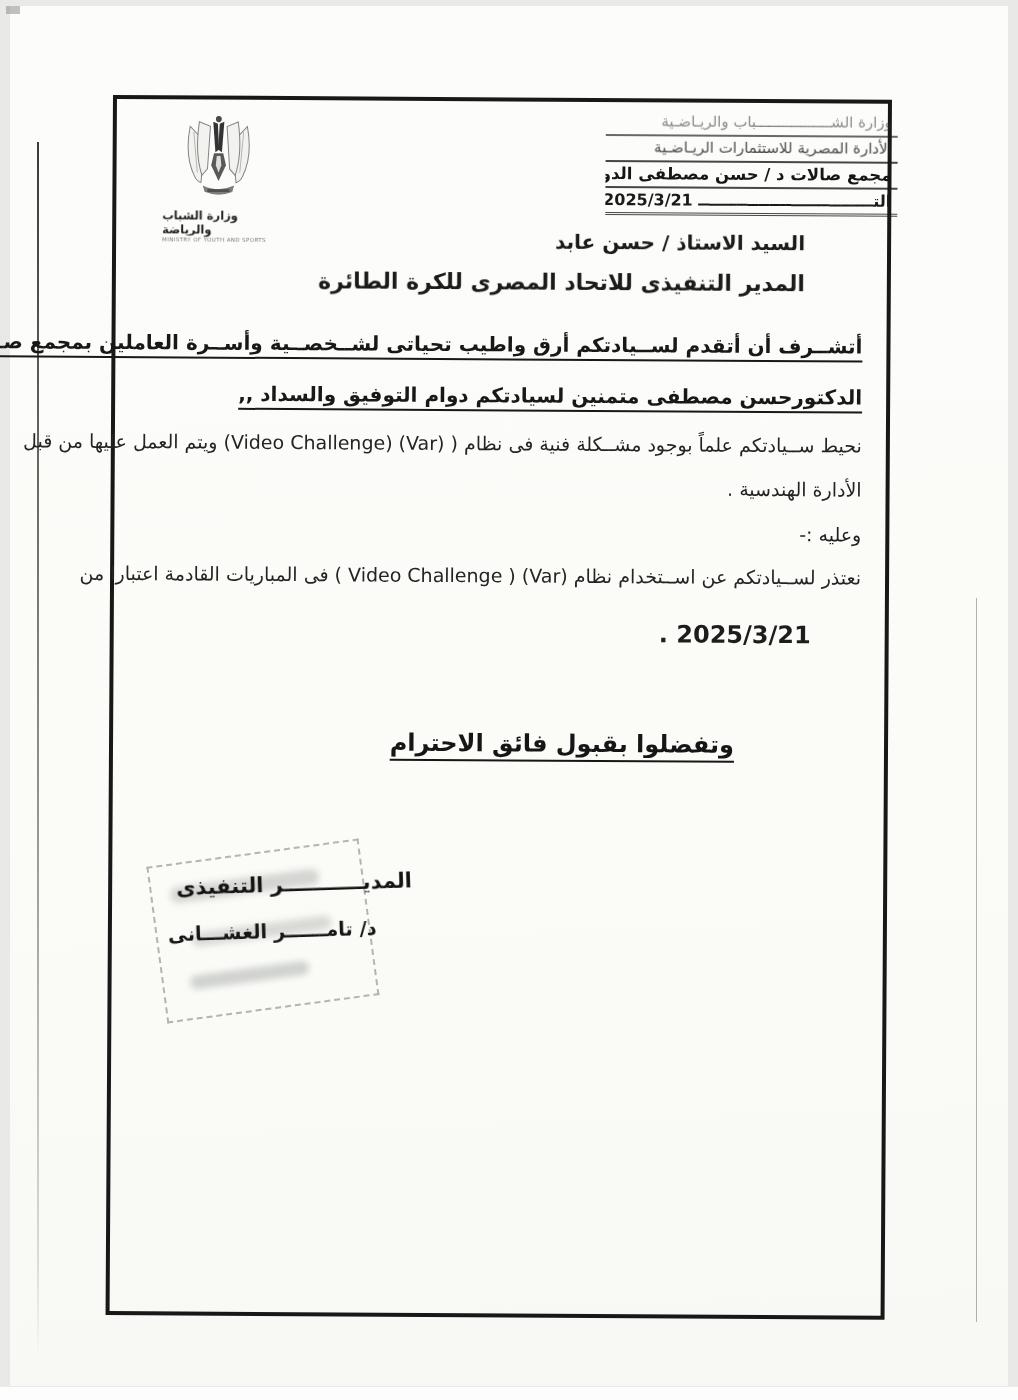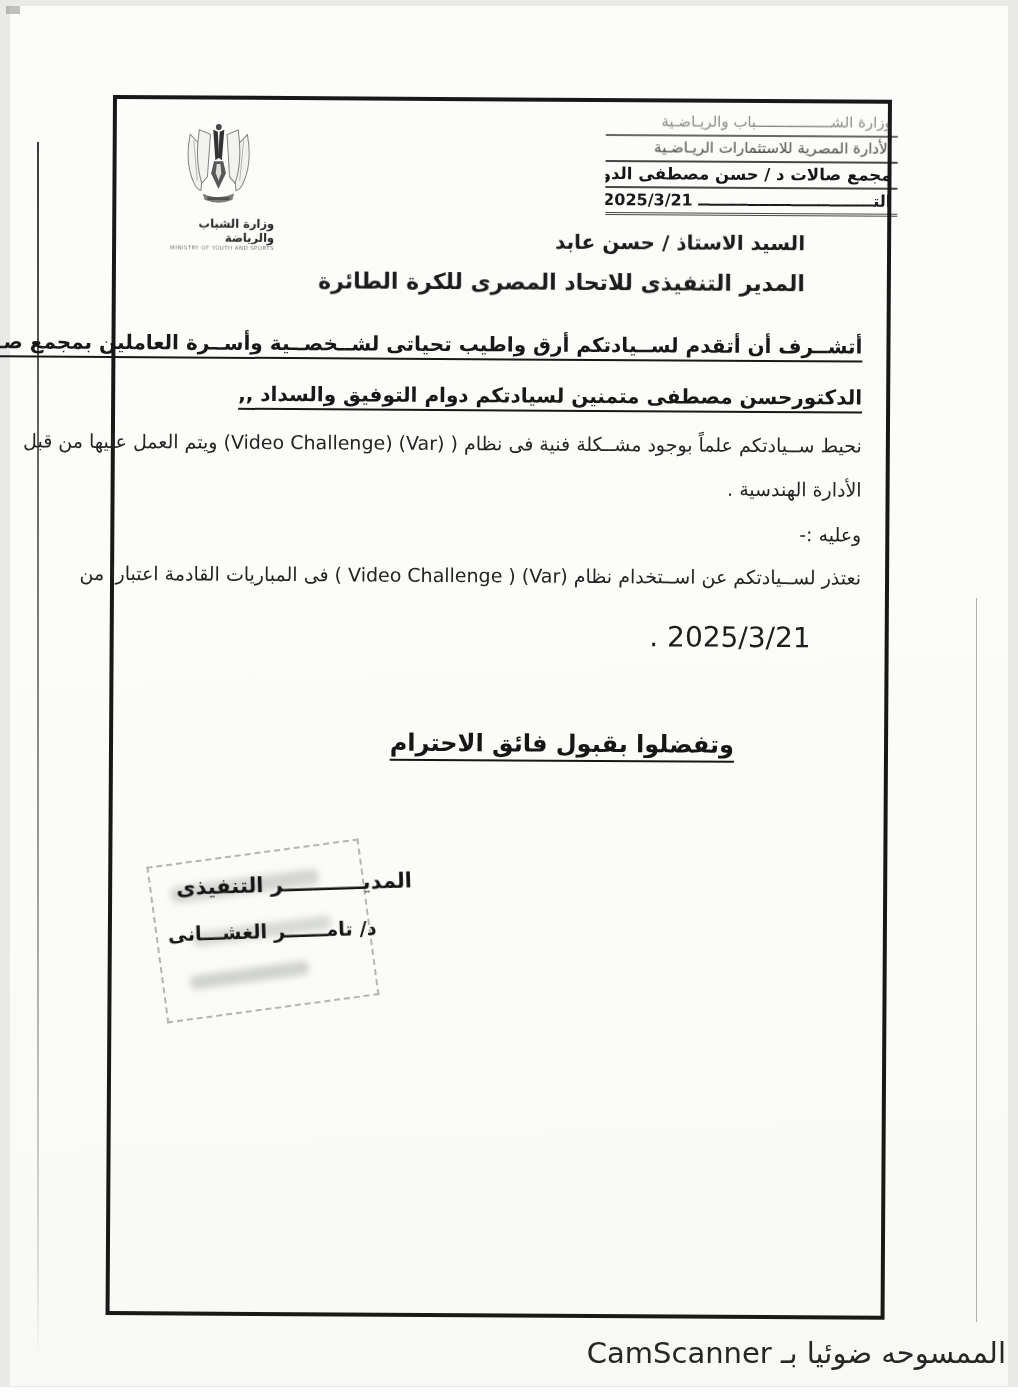--- a/index.html
+++ b/index.html
@@ -28,21 +28,21 @@
   .corner-speck{ position:absolute; left:-4px; top:0px; width:14px; height:8px; background:#8e8e8c; opacity:.55; }
 
   
   .frame{
     position:absolute; left:103px; top:89px; width:779px; height:1220px;
     border:4px solid #181818;
     transform:rotate(.35deg); transform-origin:0 0;
   }
 
   
-  .logo{ position:absolute; left:46px; top:20px; width:112px; text-align:right; }
+  .logo{ position:absolute; left:46px; top:12px; width:112px; text-align:left; }
   .logo svg{ display:block; margin:0 auto; opacity:.92; }
   .logo-caption-ar{ font-size:11.5px; font-weight:bold; color:#222; margin-top:1px; filter:blur(.2px); }
   .logo-caption-en{ font-size:5.5px; color:#777; letter-spacing:.4px; filter:blur(.35px); }
 
   
   .letterhead{ position:absolute; right:-10px; top:8px; width:292px; direction:rtl; }
   .lh-line{
     border-bottom:2px solid rgba(25,25,25,.8);
     padding:2px 6px 3px 2px; font-size:15px; min-height:26px;
     text-align:right; white-space:nowrap; overflow:hidden;
@@ -62,21 +62,21 @@
   .para-1{ position:absolute; right:24px; top:231px; width:740px; font-size:20px; font-weight:bold; color:#181818; }
   .para-1 .line{ text-decoration:underline; text-underline-offset:7px; text-decoration-thickness:1.8px; white-space:nowrap; }
   .para-1 .line + .line{ margin-top:27px; }
 
   .para-2{ position:absolute; right:24px; top:331px; width:740px; font-size:19px; color:#242424; }
   .para-2 .line{ white-space:nowrap; }
   .para-2 .line + .line{ margin-top:22px; }
 
   .therefore{ position:absolute; right:24px; top:420px; font-size:19px; font-weight:normal; color:#202020; }
   .para-3-l1{ position:absolute; right:24px; top:463px; font-size:19px; color:#242424; white-space:nowrap; }
-  .para-3-l2{ position:absolute; right:74px; top:518px; font-size:28px; font-weight:normal; color:#1d1d1d; }
+  .para-3-l2{ position:absolute; right:74px; top:518px; font-size:24px; font-weight:bold; color:#1d1d1d; }
 
   .closing{
     position:absolute; right:150px; top:628px; font-size:24px; font-weight:bold; color:#161616;
     text-decoration:underline; text-underline-offset:8px; text-decoration-thickness:2px;
   }
 
   
   .stamp{
     position:absolute; left:44px; top:752px; width:214px; height:158px;
     transform:rotate(-8deg); border:2px dashed rgba(118,126,118,.55);
@@ -165,16 +165,15 @@
     <div class="stamp">
       <div class="stamp-smudge-1"></div>
       <div class="stamp-smudge-2"></div>
       <div class="stamp-smudge-3"></div>
     </div>
     <div class="sig-title rtl">المديـــــــــــر التنفيذى</div>
     <div class="sig-name rtl">د/ تامــــــر الغشـــانى</div>
 
   </div>
 
-  <div class="scan-footer">الممسوحه ضوئيا بـ CamScanner</div>
 </div>
 
 <div class="bottom-strip"></div>
 
 </body></html>

